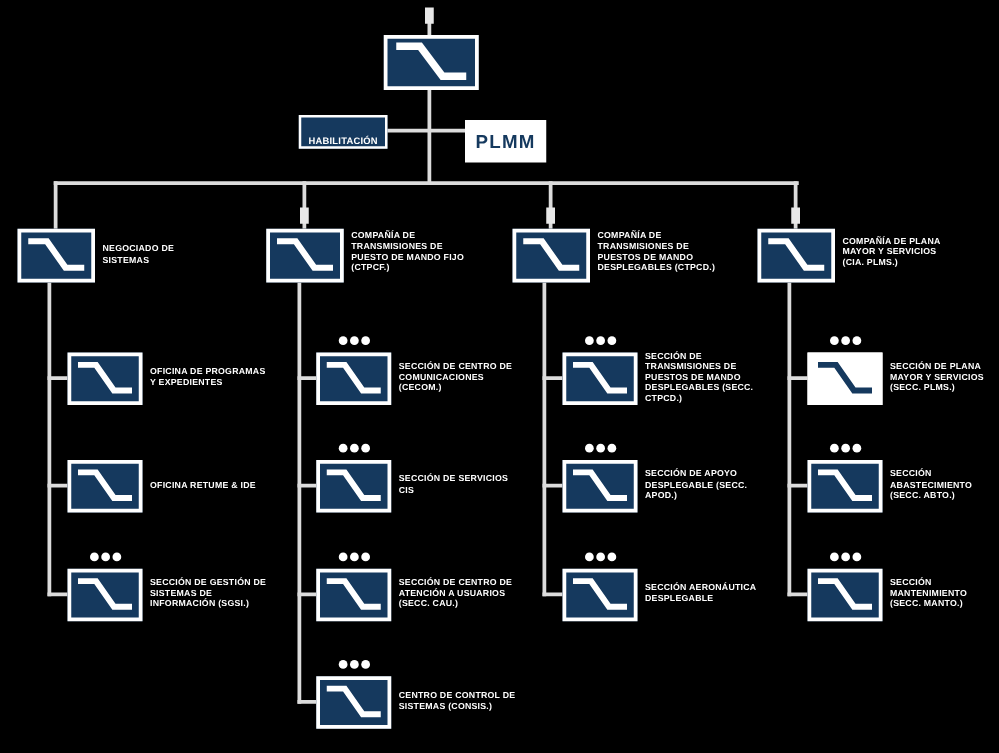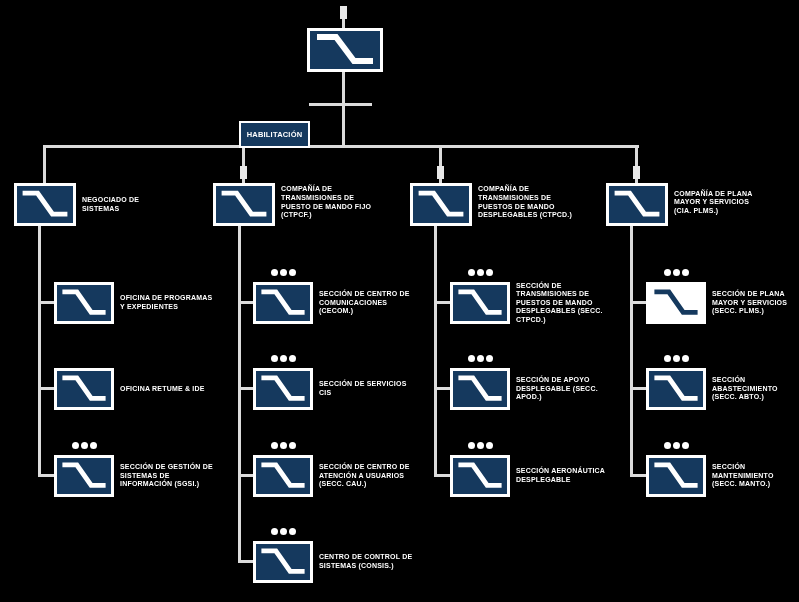--- a/index.html
+++ b/index.html
@@ -27,21 +27,21 @@
   }
   .lbl span{display:block;}
   .hdr-lbl{height:43px;}
   .child-lbl{height:42px;}
   .dots{position:absolute;display:flex;gap:2px;}
   .dot{width:7px;height:7px;border-radius:50%;background:#FFF;}
   .staff-box{
     position:absolute;left:239px;top:92px;width:71px;height:27px;
     background:#15395E;border:2px solid #FFF;box-sizing:border-box;
     color:#FFF;font-size:7.5px;font-weight:bold;
-    display:flex;align-items:center;justify-content:center;letter-spacing:.2px;margin-top:29px;
+    display:flex;align-items:flex-end;justify-content:center;letter-spacing:.2px;
   }
   .plmm-box{
     position:absolute;left:372px;top:96px;width:65px;height:34px;background:#FFF;
     color:#15395E;font-size:15px;font-weight:bold;letter-spacing:1px;
     display:flex;align-items:center;justify-content:center;
   }
 </style>
 </head>
 <body>
 
@@ -86,20 +86,23 @@
 
   <div class="unit-box root" style="left:307px;top:28px;">
     <svg class="flash" viewBox="0 0 70 38" preserveAspectRatio="none">
         <polyline points="7,6 26,6 44,30 63,30"></polyline>
       </svg>
   </div>
 
   <div class="staff-box">
     <span>HABILITACIÓN</span>
   </div>
+  <div class="plmm-box">
+    <span>PLMM</span>
+  </div>
 
   <div class="unit-box" style="left:14px;top:183px;">
     <svg class="flash" viewBox="0 0 60 42" preserveAspectRatio="none">
         <polyline points="6,8 22,8 38,32 54,32"></polyline>
       </svg>
   </div>
   <div class="lbl hdr-lbl" style="left:82px;top:183px;width:70px;">
       <span>NEGOCIADO DE SISTEMAS</span>
     </div>
 

